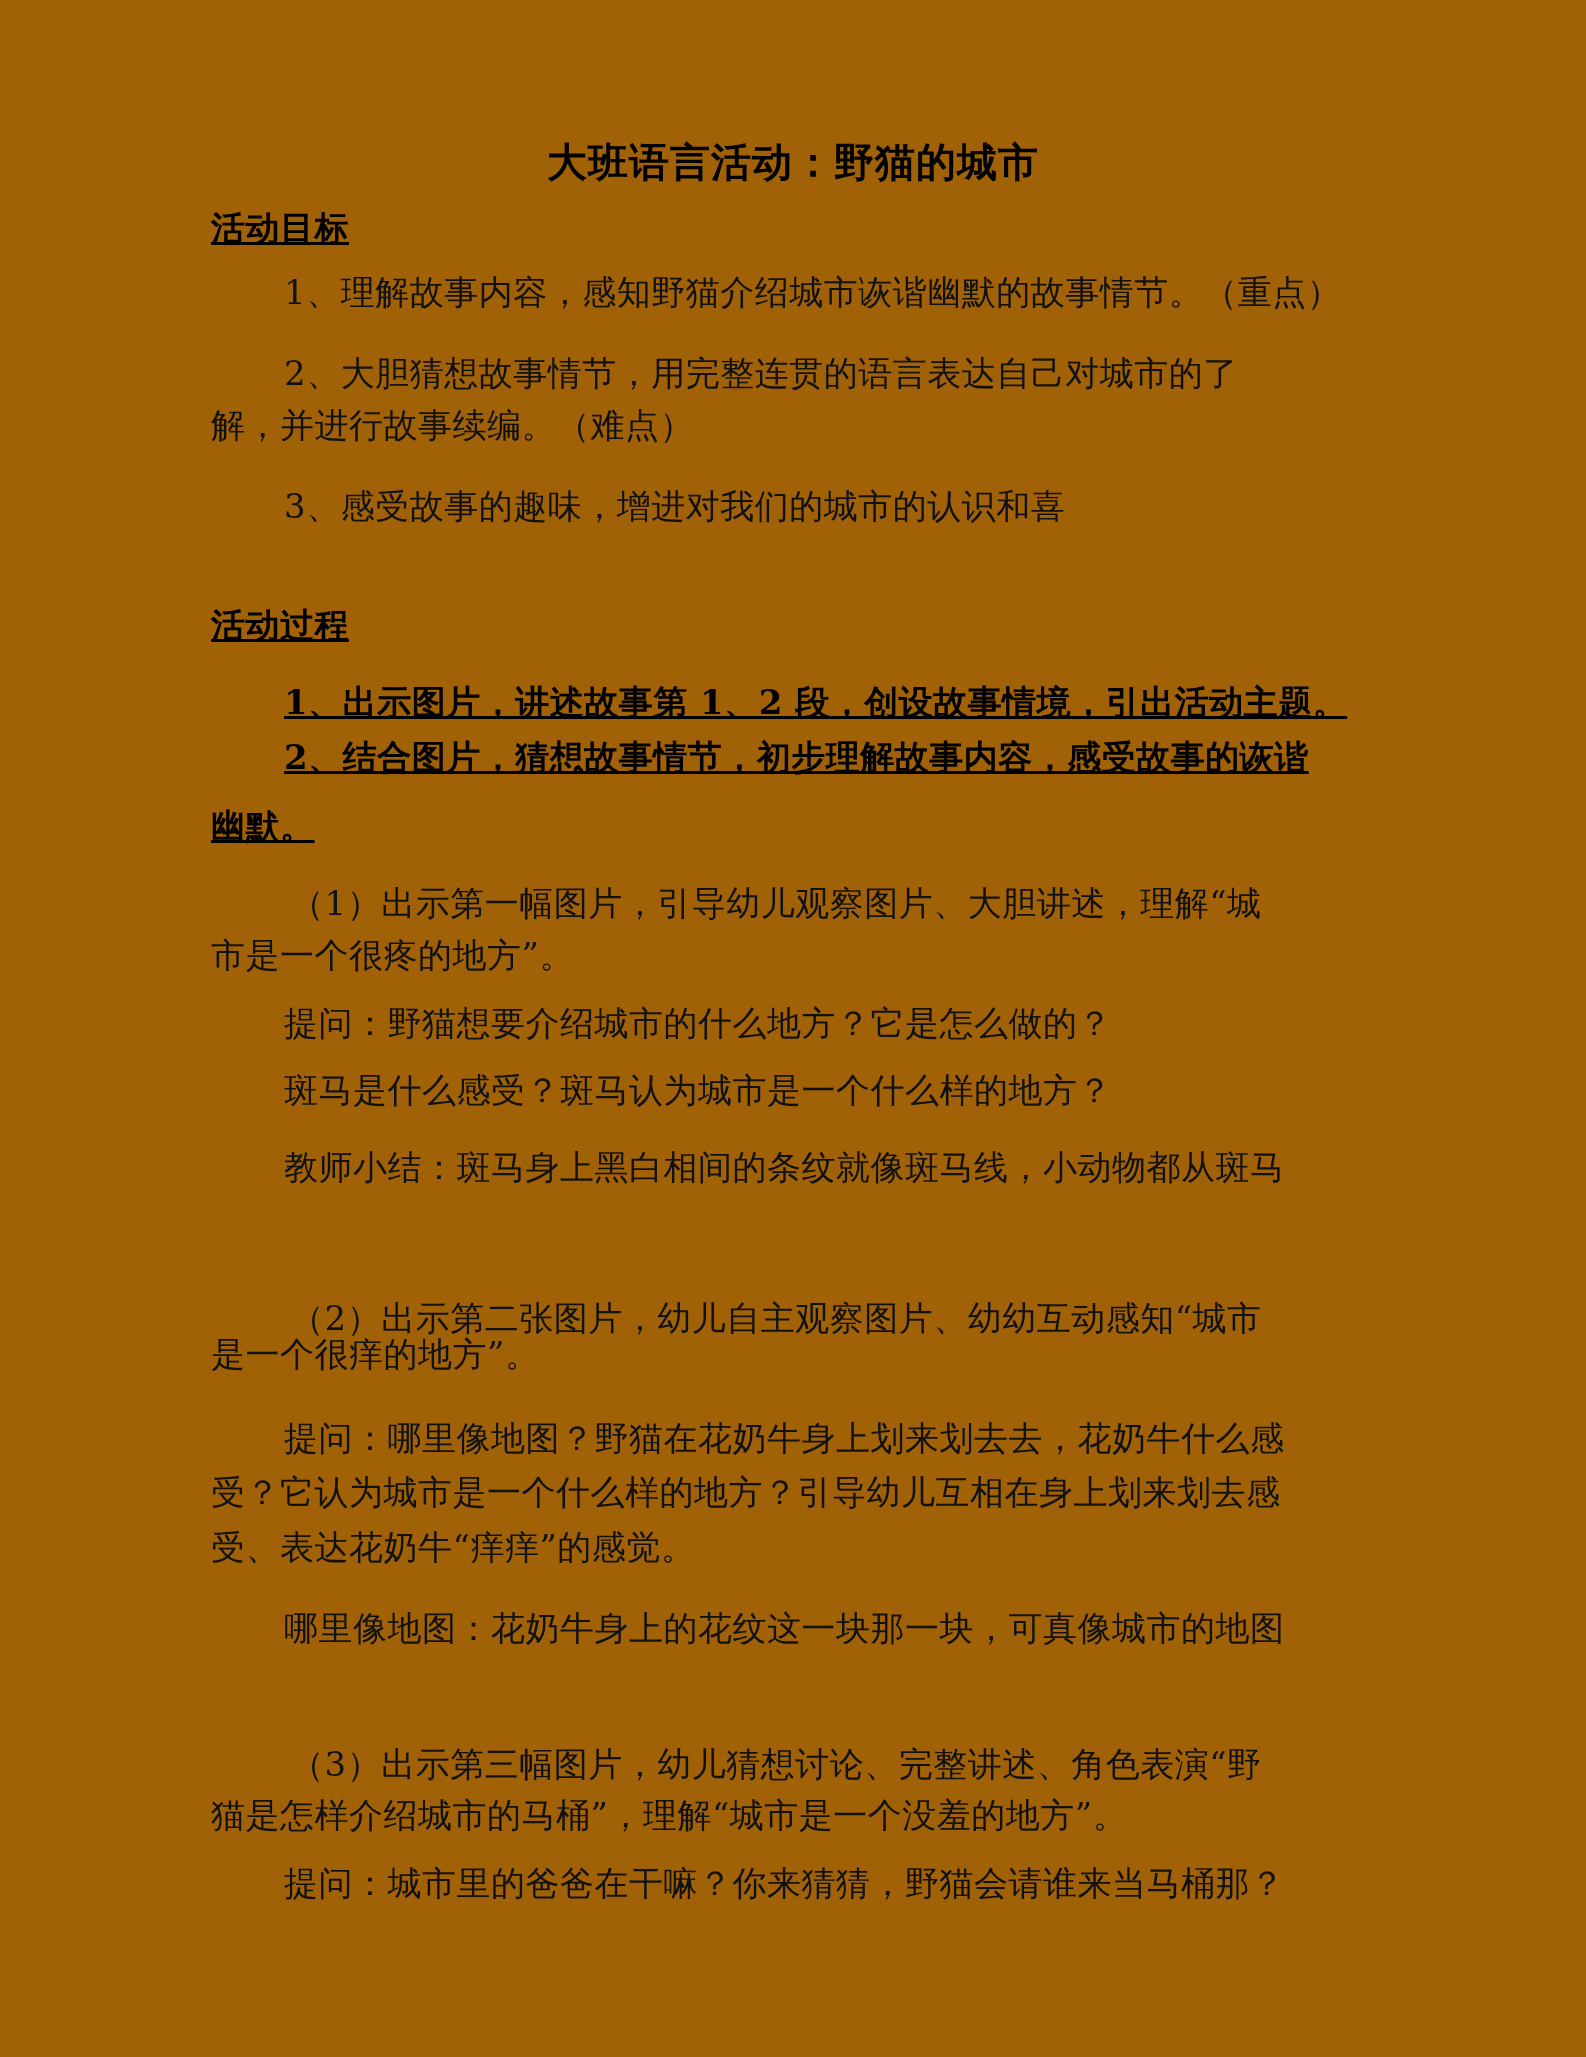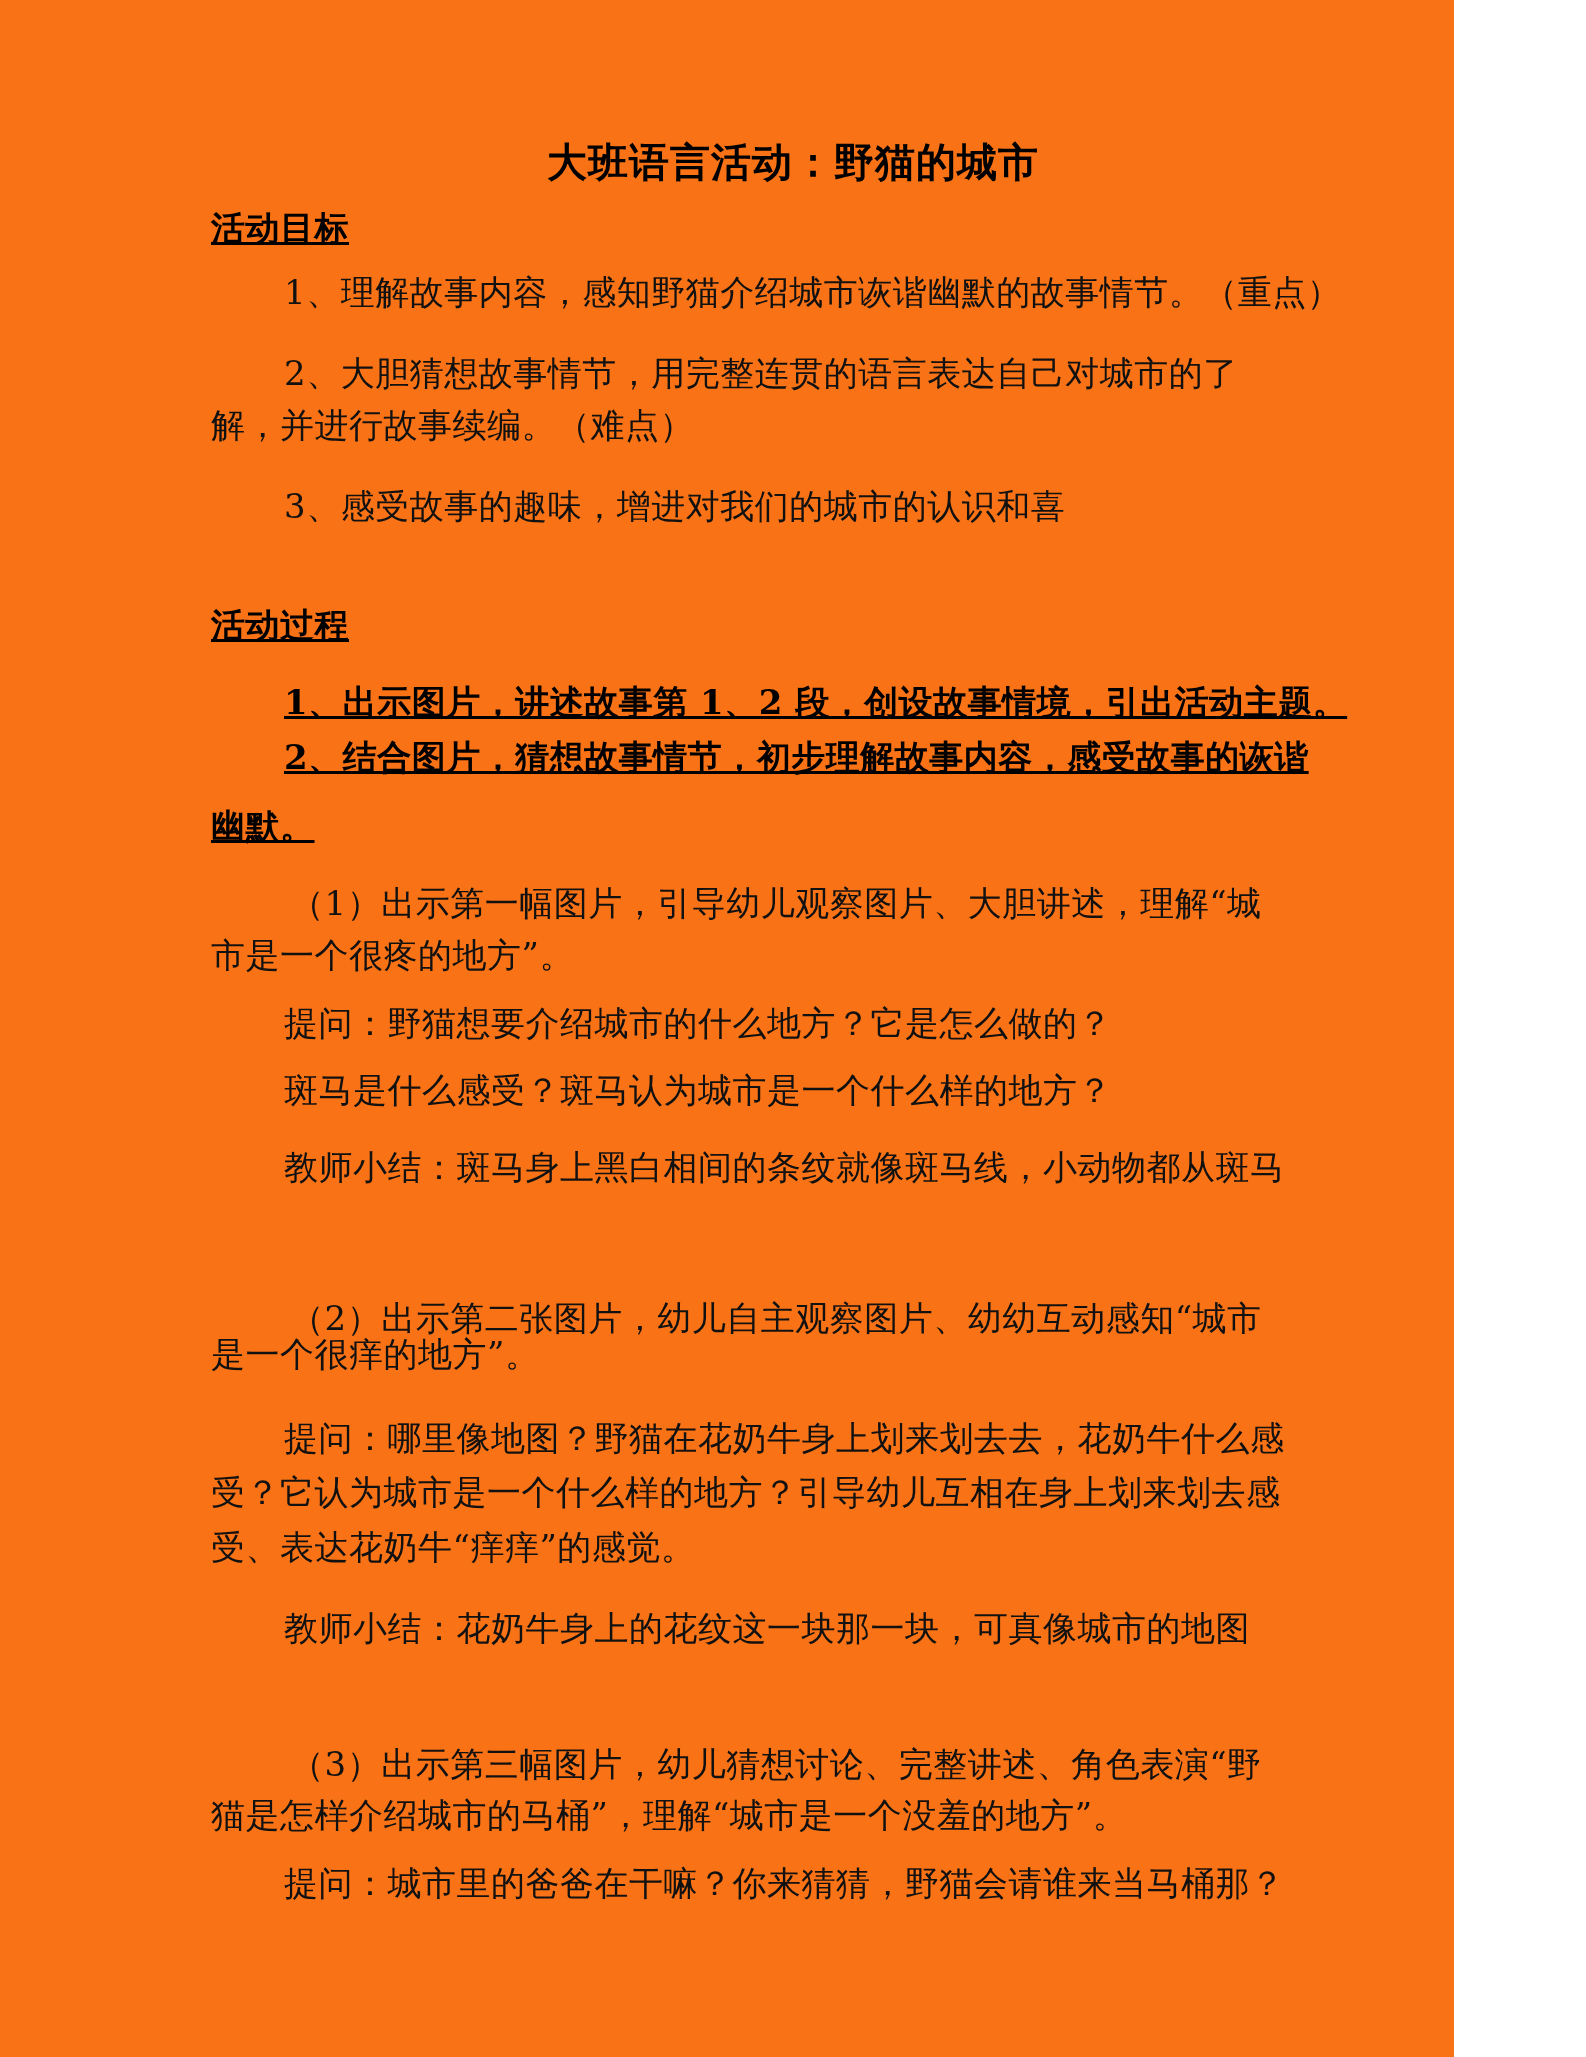--- a/index.html
+++ b/index.html
@@ -1,17 +1,17 @@
 <!DOCTYPE html>
 <html><head>
   <meta charset="utf-8">
   <style>
     html, body { margin: 0; padding: 0; background: #ffffff; }
     body { width: 1586px; height: 2057px; position: relative; overflow: hidden; }
-    .page { position: absolute; left: 0; top: 0; width: 1454px; height: 2057px; background: #f97316; color: #111111; }
+    .page { position: absolute; left: 0; top: 0; width: 1586px; height: 2057px; background: #a16207; color: #111111; }
     .ln { position: absolute; white-space: nowrap; font-family: "DejaVu Serif", "Liberation Serif", serif; font-size: 34px; line-height: 44px; letter-spacing: 0.5px; }
     .title { position: absolute; left: 0; width: 1586px; text-align: center; top: 136px; font-family: "DejaVu Sans", "Liberation Sans", sans-serif; font-weight: bold; font-size: 40px; line-height: 52px; color: #000; letter-spacing: 1px; }
     .b { font-weight: bold; color: #000; text-decoration: underline; }
     .x0 { left: 211px; }
     .x1 { left: 284px; }
     .x2 { left: 290px; }
   </style>
 </head>
 <body>
 
@@ -34,19 +34,19 @@
   <div class="ln x0" style="top:933px">市是一个很疼的地方”。</div>
   <div class="ln x1" style="top:1001px">提问：野猫想要介绍城市的什么地方？它是怎么做的？</div>
   <div class="ln x1" style="top:1068px">斑马是什么感受？斑马认为城市是一个什么样的地方？</div>
   <div class="ln x1" style="top:1145px">教师小结：斑马身上黑白相间的条纹就像斑马线，小动物都从斑马</div>
 
   <div class="ln x2" style="top:1296px">（2）出示第二张图片，幼儿自主观察图片、幼幼互动感知“城市</div>
   <div class="ln x0" style="top:1332px">是一个很痒的地方”。</div>
   <div class="ln x1" style="top:1416px">提问：哪里像地图？野猫在花奶牛身上划来划去去，花奶牛什么感</div>
   <div class="ln x0" style="top:1470px">受？它认为城市是一个什么样的地方？引导幼儿互相在身上划来划去感</div>
   <div class="ln x0" style="top:1525px">受、表达花奶牛“痒痒”的感觉。</div>
-  <div class="ln x1" style="top:1606px">教师小结：花奶牛身上的花纹这一块那一块，可真像城市的地图</div>
+  <div class="ln x1" style="top:1606px">哪里像地图：花奶牛身上的花纹这一块那一块，可真像城市的地图</div>
 
   <div class="ln x2" style="top:1742px">（3）出示第三幅图片，幼儿猜想讨论、完整讲述、角色表演“野</div>
   <div class="ln x0" style="top:1793px">猫是怎样介绍城市的马桶”，理解“城市是一个没羞的地方”。</div>
   <div class="ln x1" style="top:1861px">提问：城市里的爸爸在干嘛？你来猜猜，野猫会请谁来当马桶那？</div>
 
 </div>
 
 </body></html>

